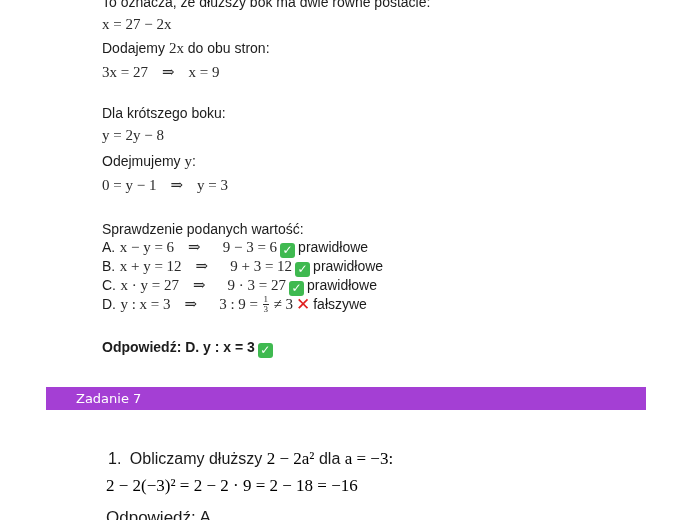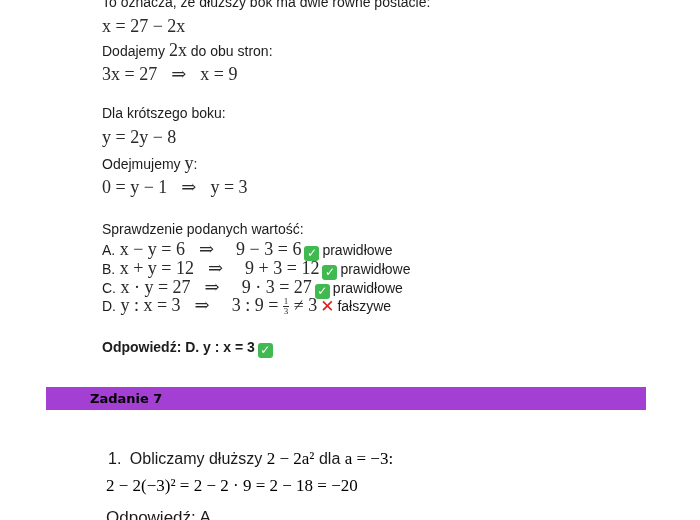--- a/index.html
+++ b/index.html
@@ -3,42 +3,42 @@
   <meta charset="utf-8">
   <style>
     html, body { margin: 0; padding: 0; }
     body {
       width: 700px; height: 520px; overflow: hidden; background: #ffffff;
       position: relative; color: #1a1a1a;
       font-family: "Liberation Sans", sans-serif;
     }
     .abs { position: absolute; white-space: nowrap; }
     .txt { font-size: 14px; color: #1c1c1c; }
-    .math { font-family: "Liberation Serif", "DejaVu Serif", serif; font-size: 18px; color: #2a2a2a; }
+    .math { font-family: "Liberation Serif", "DejaVu Serif", serif; font-size: 15px; color: #2a2a2a; }
     .arrow { display: inline-block; margin: 0 14px; }
     .check {
       display: inline-block; width: 15px; height: 15px; background: #3fb950;
       border-radius: 3px; color: #fff; font-size: 12px; line-height: 15px; text-align: center;
       vertical-align: -2px; margin: 0 3px; font-weight: bold;
       font-family: "DejaVu Sans", sans-serif;
     }
     .cross {
       display: inline-block; color: #e02020; font-size: 17px; font-weight: bold;
       vertical-align: -1px; margin: 0 3px; font-family: "DejaVu Sans", sans-serif;
     }
     .bold { font-weight: bold; }
     .frac { display: inline-block; vertical-align: middle; text-align: center; font-size: 9px; line-height: 9px; }
     .frac span { display: block; }
     .frac .num { border-bottom: 1px solid #2a2a2a; padding: 0 1px; }
     .section-bar {
       position: absolute; left: 46px; top: 387px; width: 600px; height: 23px;
       background: #a43fd4;
     }
     .section-bar .label {
-      position: absolute; left: 44px; top: 4px; font-size: 13px; font-weight: bold; color: #000000;
+      position: absolute; left: 30px; top: 4px; font-size: 13px; font-weight: normal; color: #ffffff;
       font-family: "DejaVu Sans", sans-serif;
     }
     .large { font-size: 16px; }
     .mathL { font-family: "Liberation Serif", "DejaVu Serif", serif; font-size: 17px; color: #000000; }
   </style>
 </head>
 <body>
 
 <div class="abs txt" style="left:102px; top:-6px;">To oznacza, że dłuższy bok ma dwie równe postacie:</div>
 
@@ -100,15 +100,15 @@
 </div>
 
 <div class="abs large" style="left:108px; top:449px;">
   <span>1.</span>
   <span style="margin-left:4px">Obliczamy dłuższy</span>
   <span class="mathL">2 − 2a²</span>
   <span>dla</span>
   <span class="mathL">a = −3:</span>
 </div>
 
-<div class="abs mathL" style="left:106px; top:476px;">2 − 2(−3)² = 2 − 2 · 9 = 2 − 18 = −20</div>
+<div class="abs mathL" style="left:106px; top:476px;">2 − 2(−3)² = 2 − 2 · 9 = 2 − 18 = −16</div>
 
 <div class="abs large" style="left:106px; top:508px; font-size:17px;">Odpowiedź: A</div>
 
 </body></html>

